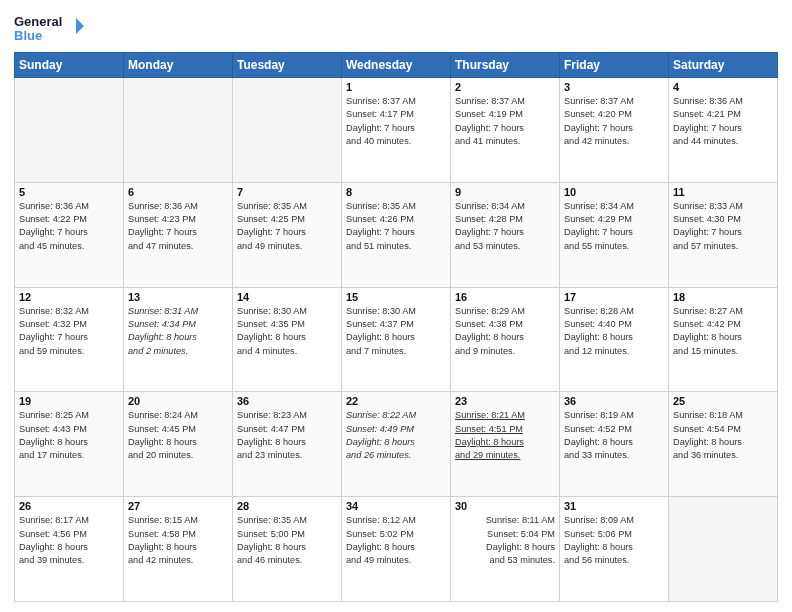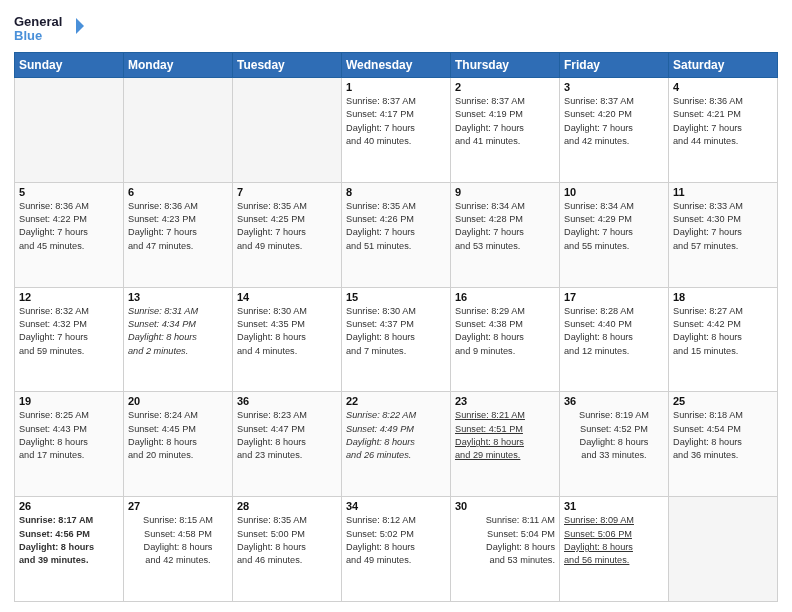--- a/index.html
+++ b/index.html
@@ -280,44 +280,44 @@
           </td>
           <td>
             <div class="day-num">23</div>
             <div class="day-detail" style="white-space: pre-line; text-decoration: underline;">Sunrise: 8:21 AM
 Sunset: 4:51 PM
 Daylight: 8 hours
 and 29 minutes.</div>
           </td>
           <td>
             <div class="day-num">36</div>
-            <div class="day-detail" style="white-space: pre-line; text-align: center;">Sunrise: 8:19 AM
+            <div class="day-detail" style="white-space: pre-line;">Sunrise: 8:19 AM
 Sunset: 4:52 PM
 Daylight: 8 hours
 and 33 minutes.</div>
           </td>
           <td>
             <div class="day-num">25</div>
             <div class="day-detail" style="white-space: pre-line;">Sunrise: 8:18 AM
 Sunset: 4:54 PM
 Daylight: 8 hours
 and 36 minutes.</div>
           </td>
         </tr>
         <tr>
           <td>
             <div class="day-num">26</div>
-            <div class="day-detail" style="white-space: pre-line; font-weight: bold;">Sunrise: 8:17 AM
+            <div class="day-detail" style="white-space: pre-line;">Sunrise: 8:17 AM
 Sunset: 4:56 PM
 Daylight: 8 hours
 and 39 minutes.</div>
           </td>
           <td>
             <div class="day-num">27</div>
-            <div class="day-detail" style="white-space: pre-line; text-align: center;">Sunrise: 8:15 AM
+            <div class="day-detail" style="white-space: pre-line;">Sunrise: 8:15 AM
 Sunset: 4:58 PM
 Daylight: 8 hours
 and 42 minutes.</div>
           </td>
           <td>
             <div class="day-num">28</div>
             <div class="day-detail" style="white-space: pre-line;">Sunrise: 8:35 AM
 Sunset: 5:00 PM
 Daylight: 8 hours
 and 46 minutes.</div>
@@ -331,21 +331,21 @@
           </td>
           <td>
             <div class="day-num">30</div>
             <div class="day-detail" style="white-space: pre-line; text-align: right;">Sunrise: 8:11 AM
 Sunset: 5:04 PM
 Daylight: 8 hours
 and 53 minutes.</div>
           </td>
           <td>
             <div class="day-num">31</div>
-            <div class="day-detail" style="white-space: pre-line; text-decoration: underline;">Sunrise: 8:09 AM
+            <div class="day-detail" style="white-space: pre-line;">Sunrise: 8:09 AM
 Sunset: 5:06 PM
 Daylight: 8 hours
 and 56 minutes.</div>
           </td>
           <td class="empty"></td>
         </tr>
       </tbody>
   </table>
 </div>
 

